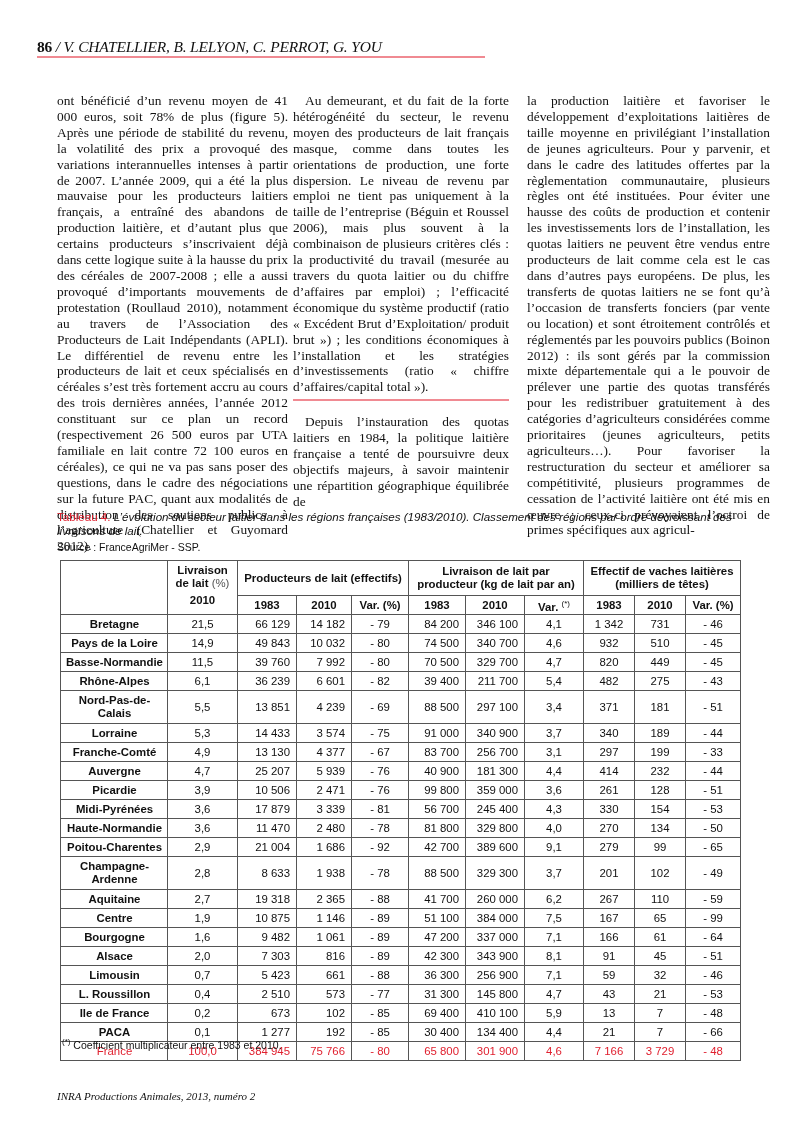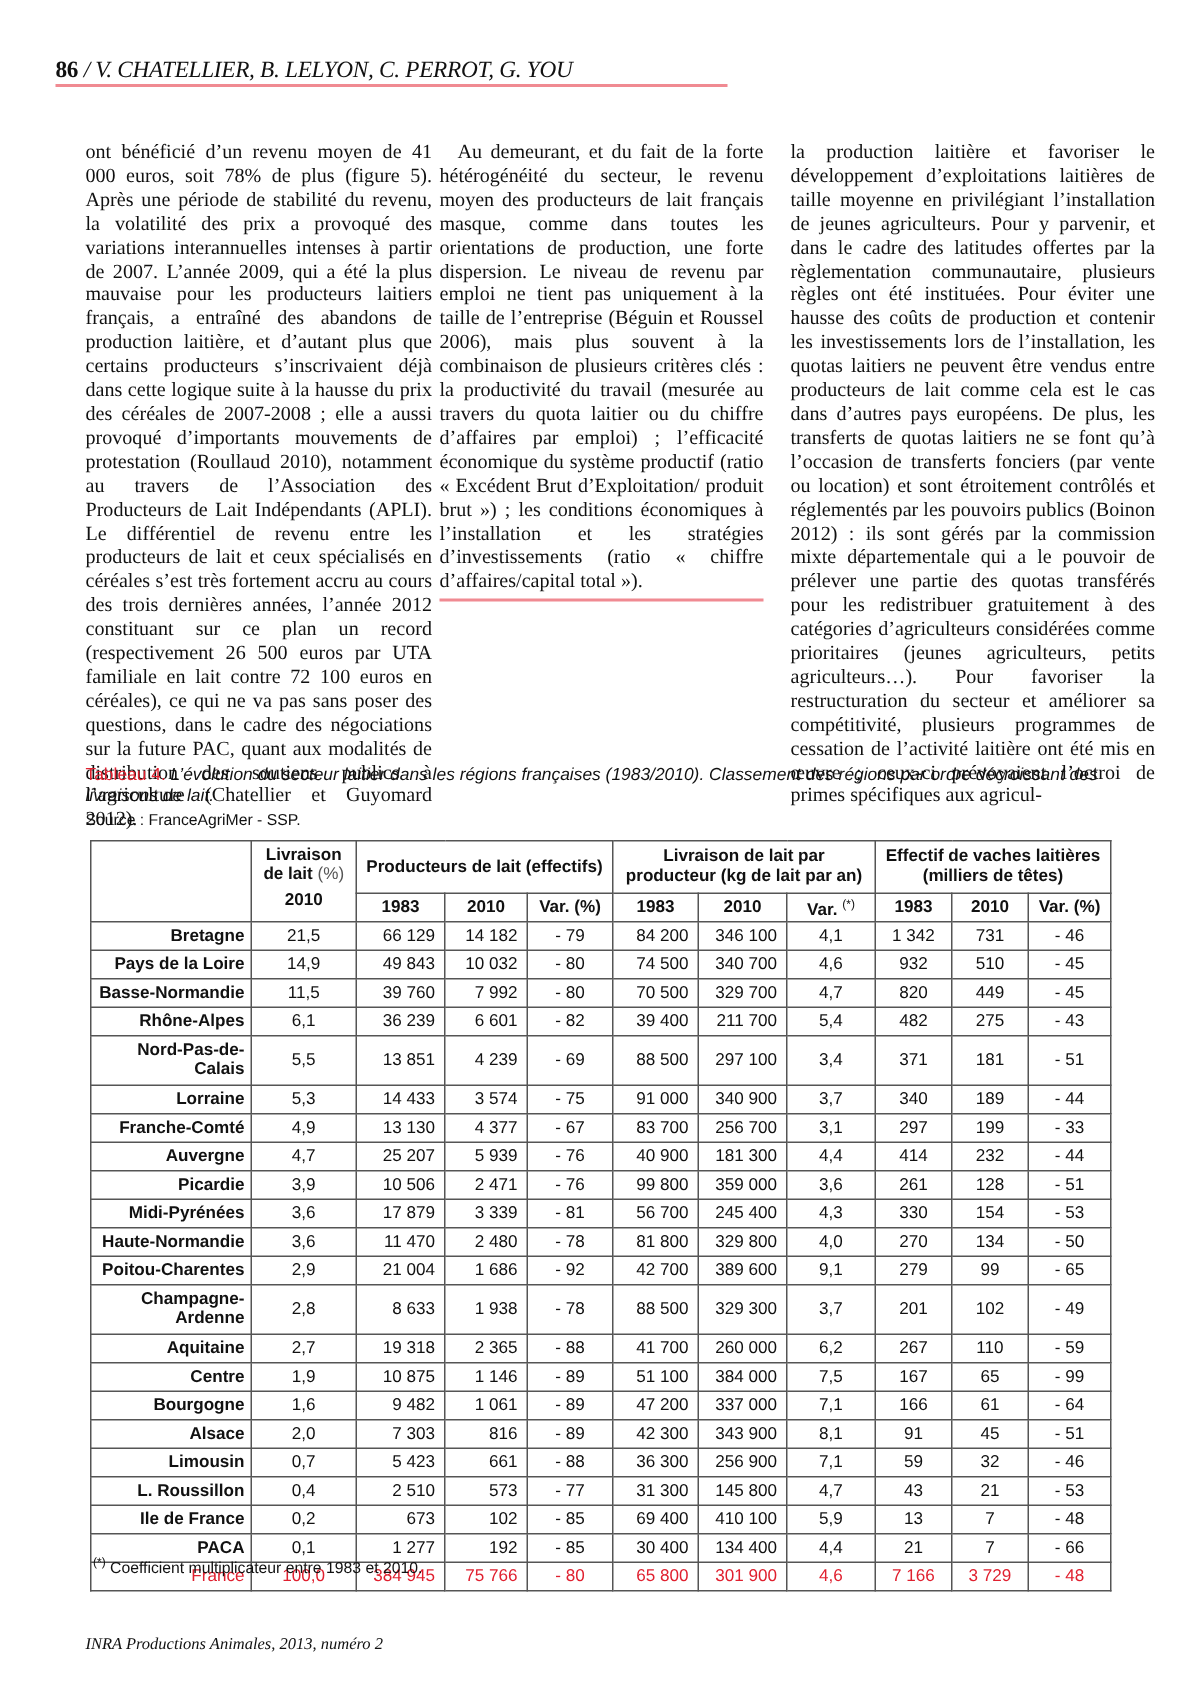--- a/index.html
+++ b/index.html
@@ -16,21 +16,21 @@
   .section-title { font-family:"Liberation Serif", serif; font-weight:bold; font-size:19px; line-height:20px; margin:16px 0 0 0; text-align:justify; }
   .section-rule { height:2px; background:#f08a92; margin:4px 0 13px 0; }
   .caption { position:absolute; left:57px; top:510px; width:720px; font-family:"Liberation Sans", sans-serif; font-size:11.6px; line-height:14px; }
   .caption .lab { color:#e0202f; }
   .caption .title { font-style:italic; }
   .source { position:absolute; left:57px; top:541px; font-family:"Liberation Sans", sans-serif; font-size:10.5px; }
   table.t { position:absolute; left:60px; top:560px; border-collapse:collapse; font-family:"Liberation Sans", sans-serif; font-size:11.4px; color:#111; }
   table.t td, table.t th { border:1px solid #555; padding:0 4px; height:18px; }
   table.t th { font-weight:bold; text-align:center; line-height:13px; }
   table.t td { text-align:center; }
-  table.t td.reg { text-align:right; font-weight:bold; padding-left:5px; line-height:13px; }
+  table.t td.reg { text-align:center; font-weight:bold; padding-left:5px; line-height:13px; }
   table.t td.r { text-align:right; padding-right:6px; }
   table.t tr.tall td { height:32px; }
   table.t tr.france td { color:#e0202f; font-weight:normal; }
   .pct { font-weight:normal; color:#555; }
   .footnote { position:absolute; left:62px; top:1037px; font-family:"Liberation Sans", sans-serif; font-size:10.5px; }
   .footnote sup { font-size:8px; }
   .footer { position:absolute; left:57px; top:1090px; font-family:Liberation Serif, serif; font-style:italic; font-size:11px; }
   sup.star { font-size:8px; font-weight:normal; vertical-align:super; }
 </style>
 </head>
@@ -39,20 +39,21 @@
 <div class="header"><b>86</b><span> / V. CHATELLIER, B. LELYON, C. PERROT, G. YOU</span></div>
 <div class="header-rule"></div>
 
 <div class="col c1">
   <p>ont bénéficié d’un revenu moyen de 41 000 euros, soit 78% de plus (figure 5). Après une période de stabilité du revenu, la volatilité des prix a provoqué des variations interannuelles intenses à partir de 2007. L’année 2009, qui a été la plus mauvaise pour les producteurs laitiers français, a entraîné des abandons de production laitière, et d’autant plus que certains producteurs s’inscrivaient déjà dans cette logique suite à la hausse du prix des céréales de 2007-2008 ; elle a aussi provoqué d’importants mouvements de protestation (Roullaud 2010), notamment au travers de l’Association des Producteurs de Lait Indépendants (APLI). Le différentiel de revenu entre les producteurs de lait et ceux spécialisés en céréales s’est très fortement accru au cours des trois dernières années, l’année 2012 constituant sur ce plan un record (respectivement 26 500 euros par UTA familiale en lait contre 72 100 euros en céréales), ce qui ne va pas sans poser des questions, dans le cadre des négociations sur la future PAC, quant aux modalités de distribution des soutiens publics à l’agriculture (Chatellier et Guyomard 2012).</p>
 </div>
 
 <div class="col c2">
   <p class="indent">Au demeurant, et du fait de la forte hétérogénéité du secteur, le revenu moyen des producteurs de lait français masque, comme dans toutes les orientations de production, une forte dispersion. Le niveau de revenu par emploi ne tient pas uniquement à la taille de l’entreprise (Béguin et Roussel 2006), mais plus souvent à la combinaison de plusieurs critères clés : la productivité du travail (mesurée au travers du quota laitier ou du chiffre d’affaires par emploi) ; l’efficacité économique du système productif (ratio « Excédent Brut d’Exploitation/ produit brut ») ; les conditions économiques à l’installation et les stratégies d’investissements (ratio « chiffre d’affaires/capital total »).</p>
   <div class="section-rule"></div>
+  <p class="indent">Depuis l’instauration des quotas laitiers en 1984, la politique laitière française a tenté de poursuivre deux objectifs majeurs, à savoir maintenir une répartition géographique équilibrée de</p>
 </div>
 
 <div class="col c3">
   <p>la production laitière et favoriser le développement d’exploitations laitières de taille moyenne en privilégiant l’installation de jeunes agriculteurs. Pour y parvenir, et dans le cadre des latitudes offertes par la règlementation communautaire, plusieurs règles ont été instituées. Pour éviter une hausse des coûts de production et contenir les investissements lors de l’installation, les quotas laitiers ne peuvent être vendus entre producteurs de lait comme cela est le cas dans d’autres pays européens. De plus, les transferts de quotas laitiers ne se font qu’à l’occasion de transferts fonciers (par vente ou location) et sont étroitement contrôlés et réglementés par les pouvoirs publics (Boinon 2012) : ils sont gérés par la commission mixte départementale qui a le pouvoir de prélever une partie des quotas transférés pour les redistribuer gratuitement à des catégories d’agriculteurs considérées comme prioritaires (jeunes agriculteurs, petits agriculteurs…). Pour favoriser la restructuration du secteur et améliorer sa compétitivité, plusieurs programmes de cessation de l’activité laitière ont été mis en œuvre ; ceux-ci prévoyaient l’octroi de primes spécifiques aux agricul-</p>
 </div>
 
 <div class="caption"><span class="lab">Tableau 4.</span><span class="title"> L’évolution du secteur laitier dans les régions françaises (1983/2010). Classement des régions par ordre décroissant des livraisons de lait.</span></div>
 <div class="source">Source : FranceAgriMer - SSP.</div>
 
 <table class="t">

